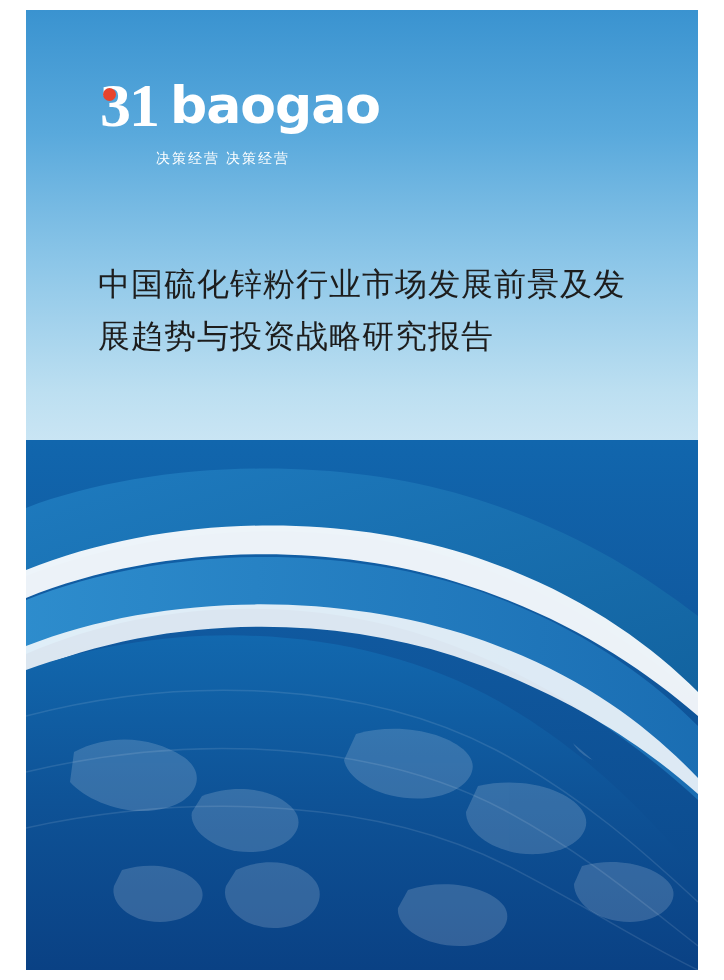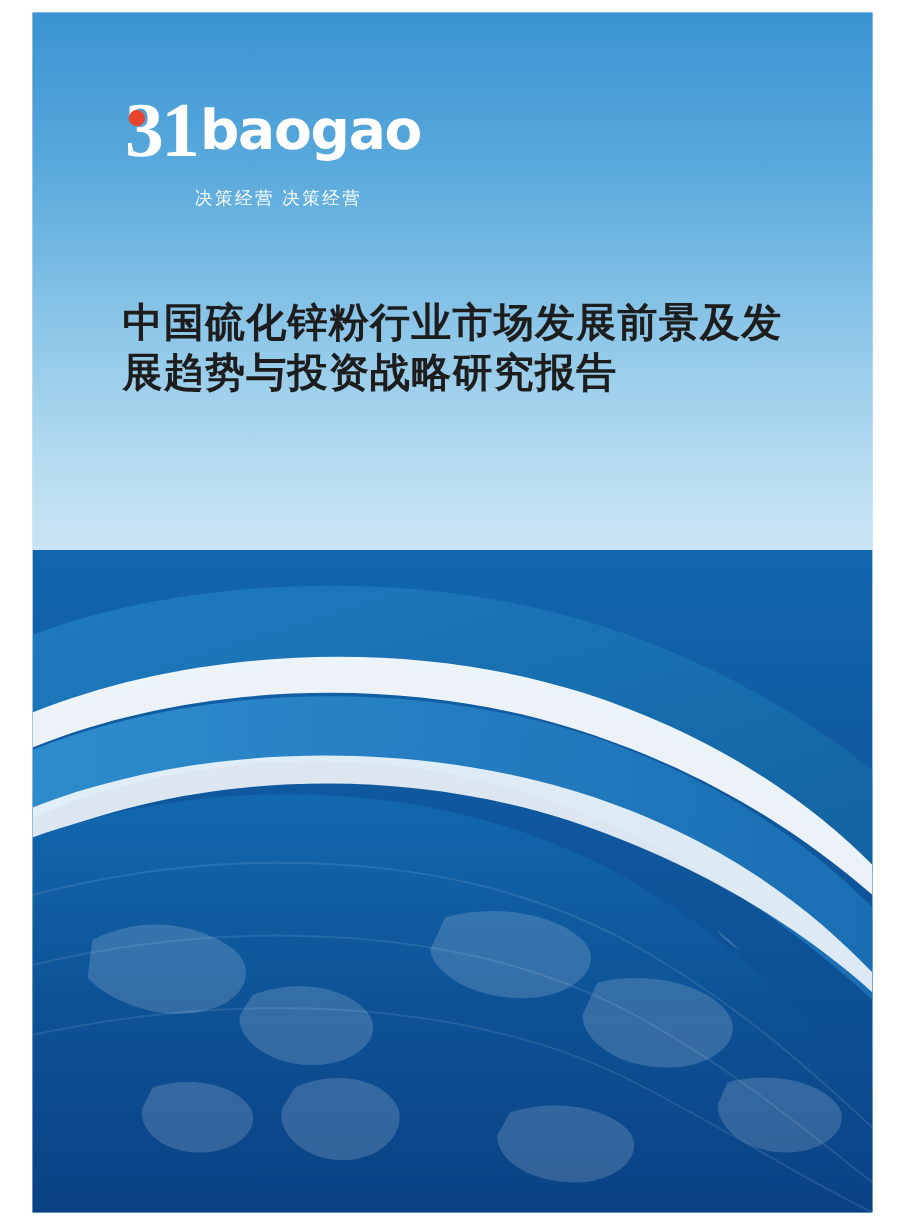--- a/index.html
+++ b/index.html
@@ -80,48 +80,48 @@
     position: absolute;
     left: 3px;
     top: 14px;
     width: 13px;
     height: 13px;
     border-radius: 50%;
     background: #e8432c;
   }
   .logo-text {
     font-family: "DejaVu Sans", sans-serif;
-    font-size: 44px;
+    font-size: 52px;
     line-height: 62px;
     font-weight: bold;
     color: #ffffff;
     letter-spacing: -1px;
-    margin-left: 2px;
+    margin-left: 12px;
   }
   .logo-slogan {
     position: absolute;
     left: 130px;
     top: 140px;
     font-size: 14px;
     letter-spacing: 2px;
     color: #ffffff;
     white-space: nowrap;
   }
 
   .report-title {
     position: absolute;
     left: 72px;
-    top: 228px;
+    top: 248px;
     width: 560px;
     font-family: "DejaVu Sans", sans-serif;
     font-size: 32px;
-    line-height: 40px;
+    line-height: 52px;
     color: #1d1d1d;
     letter-spacing: 1px;
-    font-weight: bold;
+    font-weight: normal;
   }
 </style>
 </head>
 <body>
 
 <div class="cover">
   <div class="canvas">
 
     <div class="sky"></div>
     <div class="ocean"></div>

